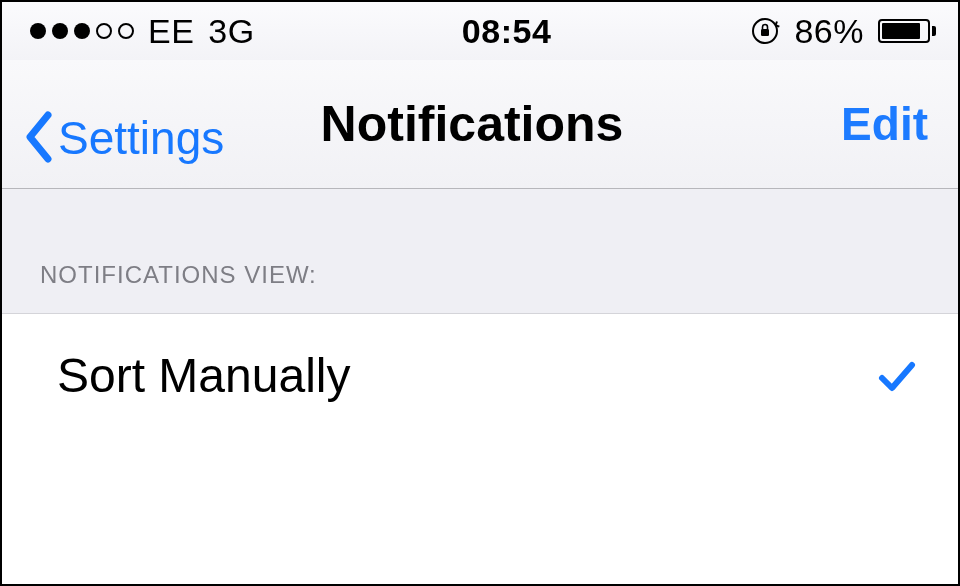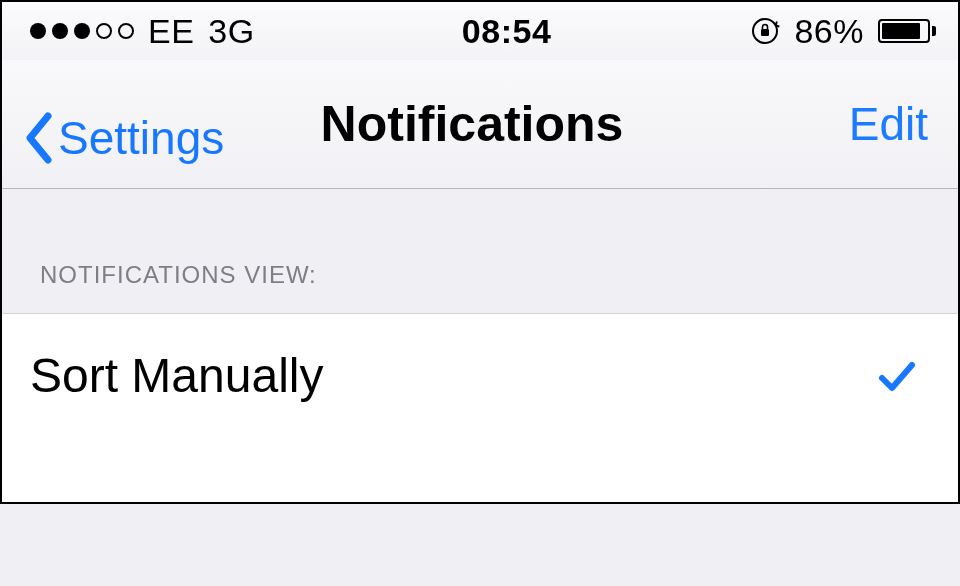--- a/index.html
+++ b/index.html
@@ -8,21 +8,21 @@
     width: 960px;
     height: 586px;
     font-family: -apple-system, "Helvetica Neue", Helvetica, Arial, sans-serif;
     background: #efeff4;
     color: #000;
     overflow: hidden;
     box-sizing: border-box;
   }
   .screen {
     width: 960px;
-    height: 504px;
+    height: 586px;
     border: 2px solid #000;
     box-sizing: border-box;
     background: #ec4899;
     display: flex;
     flex-direction: column;
   }
 
   
   .status-bar {
     height: 58px;
@@ -103,41 +103,40 @@
     height: 128px;
     background: linear-gradient(#f9f9fb, #f1f1f5);
     border-bottom: 1px solid #b6b6bb;
     display: flex;
     align-items: center;
     justify-content: space-between;
     padding: 0 30px 0 22px;
   }
   .nav-back {
     display: flex;
-    align-items: center;
     color: #1778ff;
     font-size: 46px;
     font-weight: 400;
     gap: 4px;
     margin-top: 28px;
   }
   .nav-back svg { display:block; }
   .nav-title {
     position: absolute;
     left: 0; right: 16px;
     text-align: center;
     font-size: 50px;
     font-weight: 700;
     color: #000;
     pointer-events: none;
   }
   .nav-edit {
     color: #1d7bff;
     font-size: 46px;
-    font-weight: 400;
+    font-weight: 700;
   }
 
   
   .section-header {
     padding: 72px 38px 24px 38px;
     color: #7e7e85;
     font-size: 24px;
     letter-spacing: 1px;
     background: #efeff4;
     border-bottom: 1px solid #d4d4d9;
@@ -146,21 +145,21 @@
   
   .list {
     background: #fff;
     flex: 1;
     overflow: hidden;
   }
   .cell {
     display: flex;
     align-items: center;
     justify-content: space-between;
-    padding: 34px 40px 34px 28px;
+    padding: 34px 40px 34px 55px;
     font-size: 48px;
     color: #000;
   }
   .cell + .cell {
     border-top: 1px solid #dcdce0;
     margin-left: 38px;
     padding-left: 0;
   }
   .cell + .cell {
     

